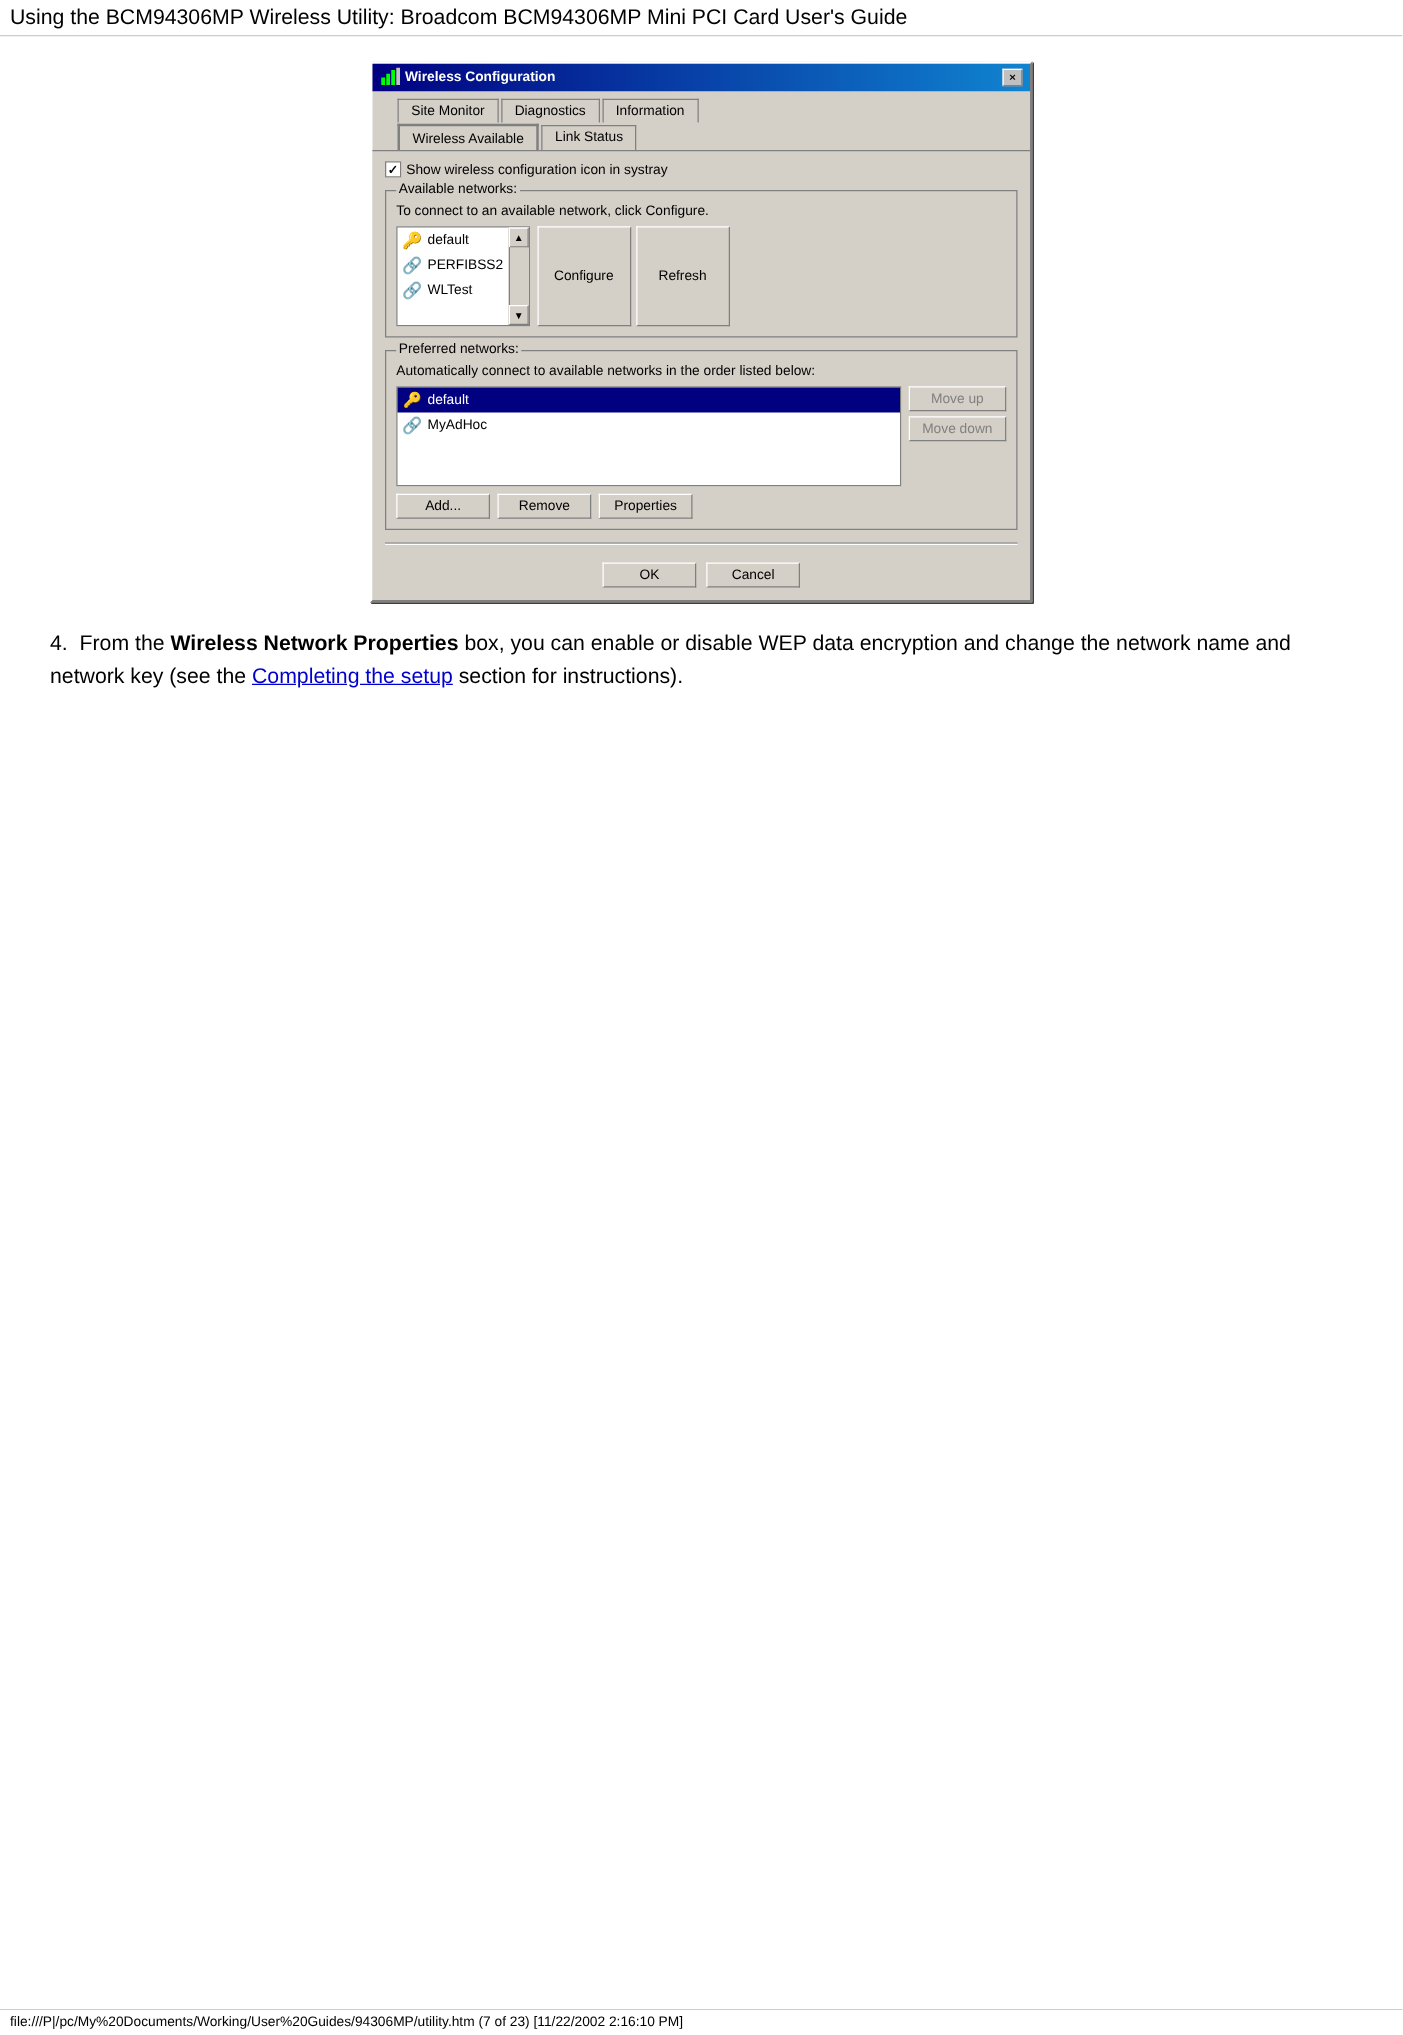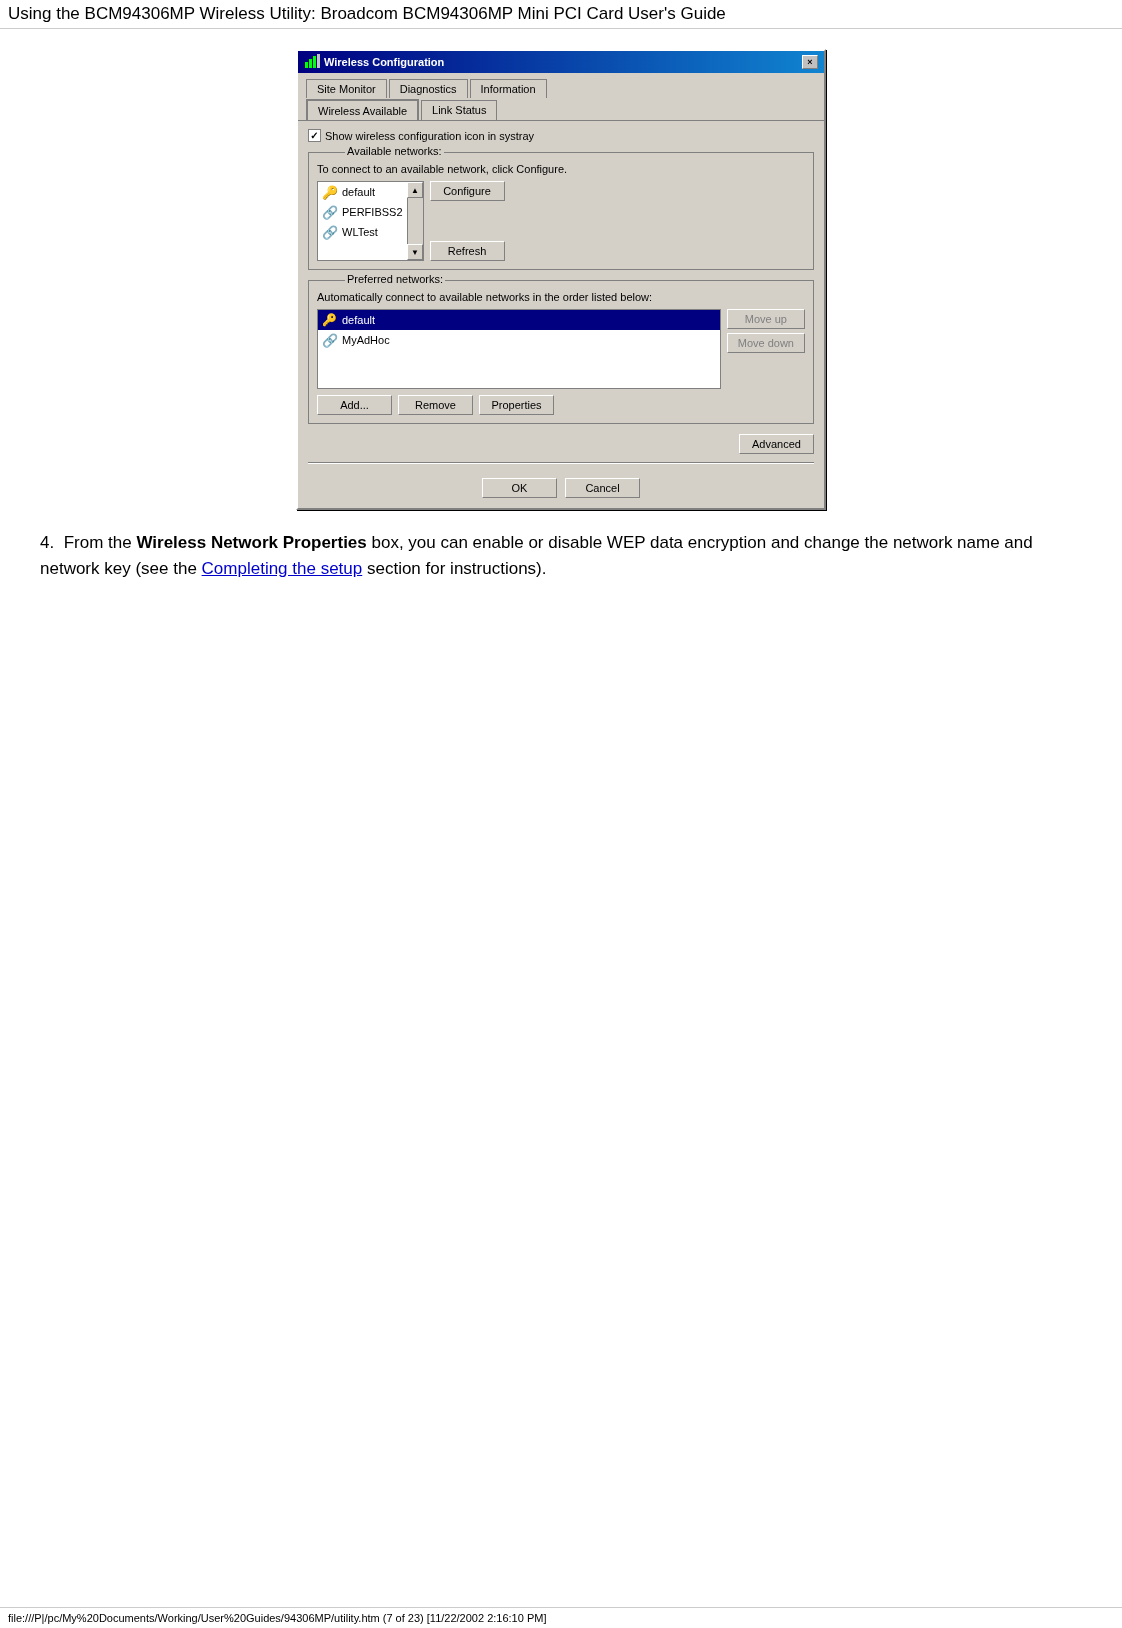--- a/index.html
+++ b/index.html
@@ -73,21 +73,21 @@
       font-size: 9px;
       cursor: pointer;
       color: #000;
       font-weight: bold;
     }
 
     
     .dialog-tabs {
       display: flex;
       flex-wrap: wrap;
-      padding: 6px 8px 0;
+      padding: 6px 20px 0;
       gap: 2px;
       flex-direction: column;
     }
 
     .tab-row {
       display: flex;
       gap: 2px;
       width: 100%;
     }
 
@@ -147,41 +147,39 @@
     }
 
     .group-label {
       position: absolute;
       top: -8px;
       left: 8px;
       background: #d4d0c8;
       padding: 0 2px;
       font-size: 11px;
       font-family: Tahoma, Arial, sans-serif;
-      margin-left: 28px;
     }
 
     .group-content {
       margin-top: 6px;
     }
 
     .group-desc {
       margin-bottom: 6px;
       font-size: 11px;
     }
 
     
     .network-list-area {
       display: flex;
       gap: 6px;
     }
 
     .network-list-buttons {
       display: flex;
-      flex-direction: column;
       gap: 4px;
       justify-content: space-between;
     }
 
     .network-item {
       padding: 2px 4px;
       display: flex;
       align-items: center;
       gap: 4px;
       cursor: pointer;
@@ -412,23 +410,20 @@
             </div>
 
             <div class="pref-actions">
               <button class="win-btn">Add...</button>
               <button class="win-btn">Remove</button>
               <button class="win-btn">Properties</button>
             </div>
           </div>
         </div>
 
-        <div style="display:flex;justify-content:flex-end;margin-bottom:8px;">
-          <button class="win-btn">Advanced</button>
-        </div>
 
         <div style="border-top:1px solid #808080;border-bottom:1px solid #fff;margin-bottom:6px;"></div>
 
         <div class="bottom-buttons">
           <button class="win-btn">OK</button>
           <button class="win-btn">Cancel</button>
         </div>
 
       </div>
     </div>

